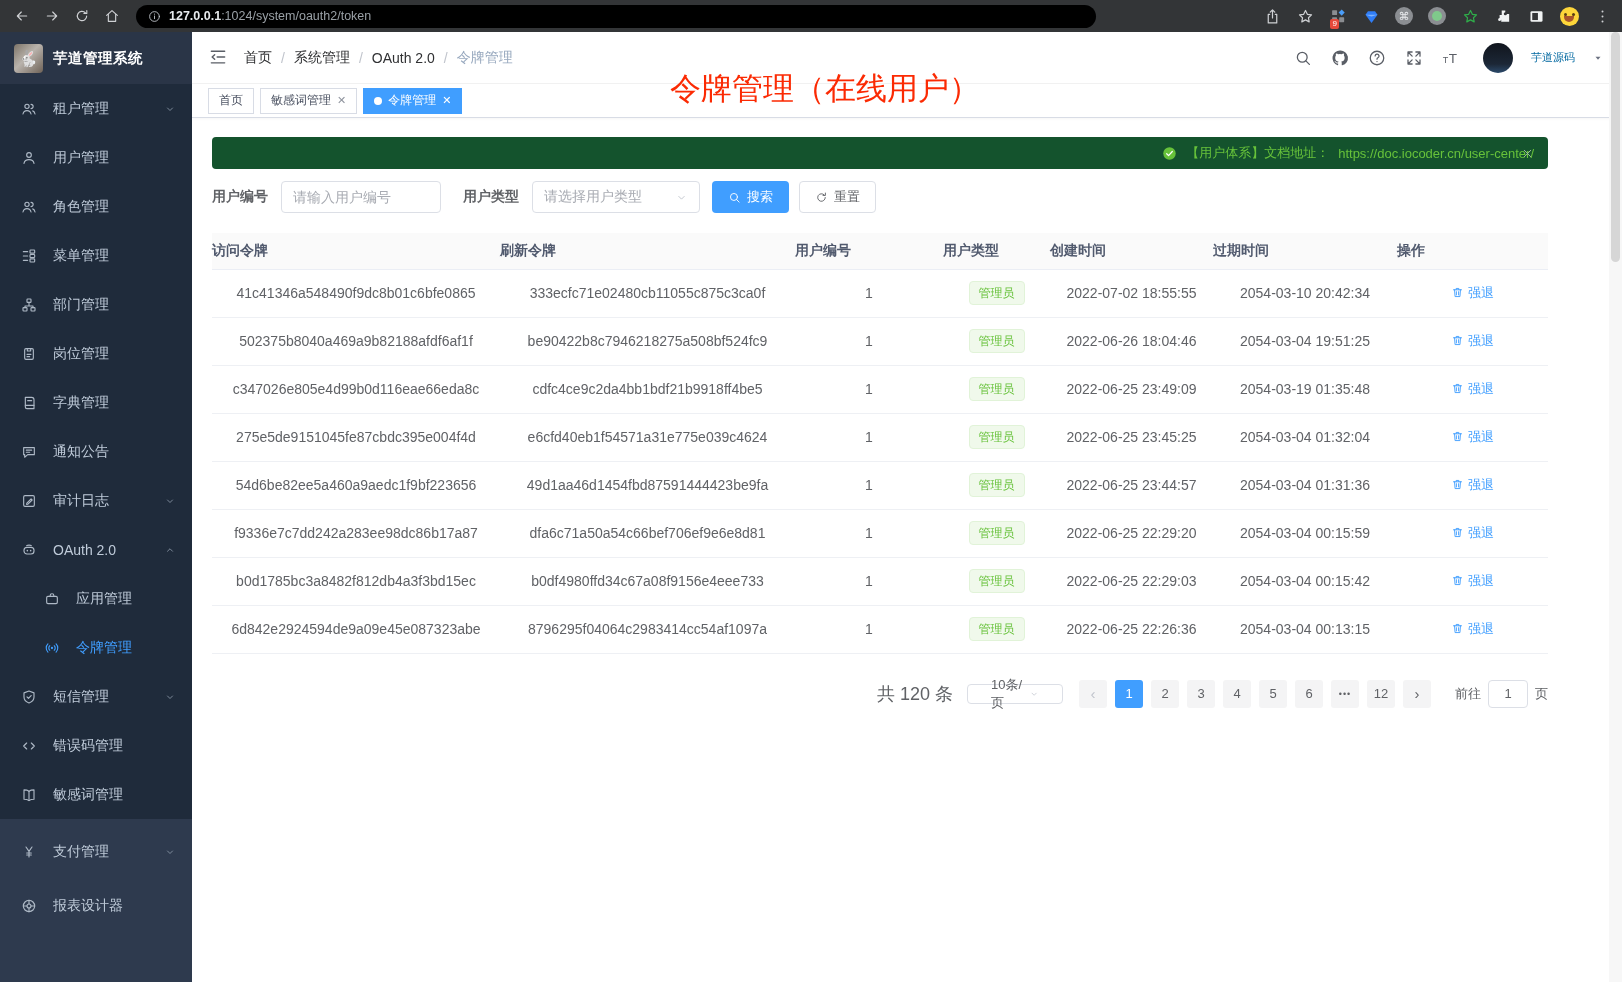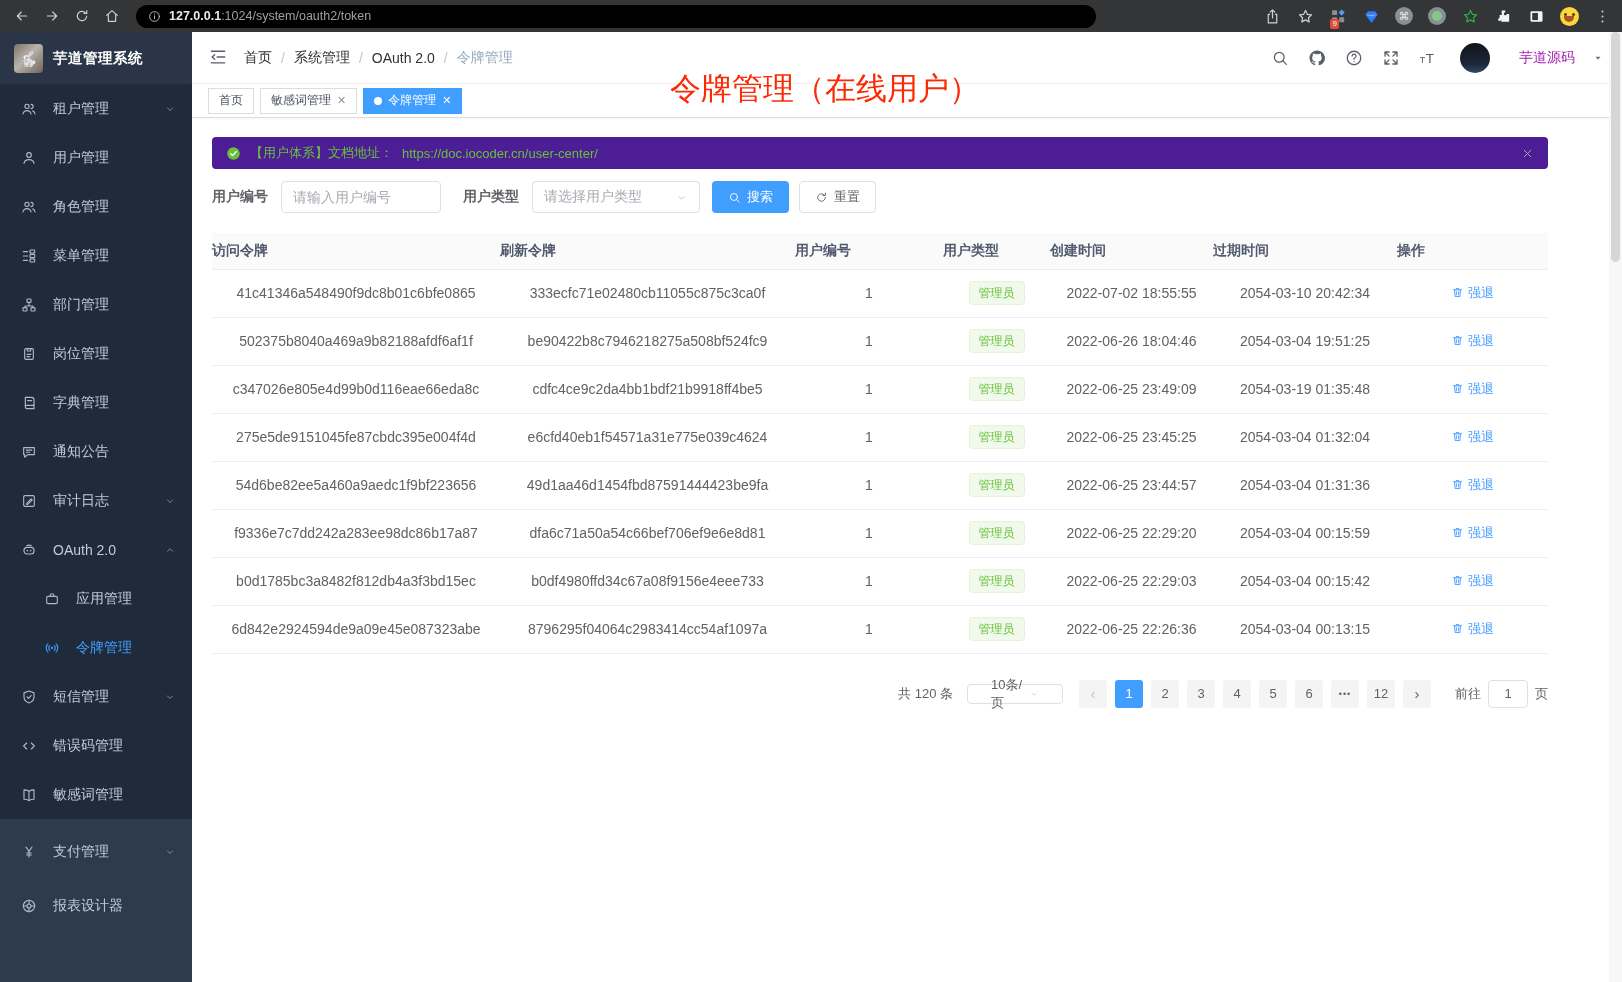--- a/index.html
+++ b/index.html
@@ -51,36 +51,36 @@
   .fold { width:22px; height:22px; color:#5a5e66; margin-right:14px; cursor:pointer; }
   .fold .ic { width:20px; height:20px; }
   .crumbs { display:flex; align-items:center; gap:9px; font-size:14px; }
   .crumb { color:#303133; font-weight:500; cursor:pointer; }
   .crumb.last { color:#97a8be; font-weight:400; cursor:default; }
   .crumb-sep { color:#c0c4cc; font-weight:400; }
   .hdright { margin-left:auto; display:flex; align-items:center; gap:15px; }
   .hicon { width:22px; height:22px; color:#5a5e66; display:flex; align-items:center; justify-content:center; cursor:pointer; }
   .hicon .ic { width:18px; height:18px; }
   .avatar { width:30px; height:30px; border-radius:50%; background:linear-gradient(180deg,#10151d 0%,#1c2736 70%,#2c4a6b 100%); margin-left:6px; cursor:pointer; }
-  .uname { font-size:14px; color:#a21caf; margin-left:14px; }
+  .uname { font-size:11px; color:#0369a1; margin-left:3px; }
   .caret { color:#6b7180; margin-left:2px; cursor:pointer; }
   .caret .ic { width:12px; height:12px; }
 
   .tagbar { height:34px; display:flex; align-items:center; gap:6px; padding:0 16px; border-bottom:1px solid #d8dce5; box-shadow:0 1px 3px rgba(0,0,0,.04); position:relative; }
   .tag { height:26px; display:flex; align-items:center; gap:6px; padding:0 10px; border:1px solid #d8dce5; background:#fff; color:#495060; font-size:12px; cursor:pointer; }
   .tag .tclose { font-size:11px; color:#8f949e; }
   .tag.active { background:#409eff; border-color:#409eff; color:#fff; }
   .tag.active .tdot { width:8px; height:8px; border-radius:50%; background:#fff; }
   .tag.active .tclose { color:#fff; }
 
   .annotation { position:absolute; left:478px; top:36px; font-size:31px; color:#fb2a03; z-index:5; font-weight:500; white-space:nowrap; }
 
   .content { padding:19px 0 0 20px; width:1356px; }
 
-  .alert { width:1336px; height:30px; background:#4c1d95; border-radius:4px; display:flex; align-items:center; padding:16px 14px; gap:9px; position:relative; }
+  .alert { width:1336px; height:30px; background:#14532d; border-radius:4px; display:flex; align-items:center; padding:16px 14px; gap:9px; position:relative;justify-content:flex-end; }
   .alert .chk { width:15px; height:15px; flex-shrink:0; }
   .alert-text { font-size:13px; color:#67c23a; }
   .alert-link { font-size:13px; color:#67c23a; text-decoration:none; cursor:pointer; }
   .alert-close { position:absolute; right:14px; color:#a3b6a6; width:13px; height:13px; cursor:pointer; }
   .alert-close .ic { width:13px; height:13px; }
 
   .filters { margin-top:12px; display:flex; align-items:center; }
   .flabel { font-size:14px; font-weight:bold; color:#606266; margin-right:13px; }
   .finput { width:160px; height:32px; border:1px solid #dcdfe6; border-radius:4px; padding:0 11px; font-size:14px; color:#606266; outline:none; margin-right:22px; font-family:inherit; }
   .finput::placeholder { color:#a8abb2; }
@@ -92,21 +92,21 @@
   .btn-plain { background:#fff; border-color:#dcdfe6; color:#606266; }
 
   table.grid { width:1336px; margin-top:20px; border-collapse:collapse; table-layout:fixed; }
   table.grid th { height:36px; background:#fafafa; font-size:14px; font-weight:600; color:#515a6e; border-bottom:1px solid #ebeef5; text-align:left; }
   table.grid td { height:48px; font-size:14px; color:#606266; border-bottom:1px solid #eef0f4; text-align:center; white-space:nowrap; overflow:hidden; }
   .tbadge { display:inline-block; padding:3px 9px; font-size:12px; color:#67c23a; background:#f0f9eb; border:1px solid #e1f3d8; border-radius:4px; line-height:16px; }
   .act { color:#409eff; font-size:13px; display:inline-flex; align-items:center; gap:4px; cursor:pointer; }
   .act .ic { width:13px; height:13px; }
 
   .pager { width:1336px; margin-top:26px; display:flex; align-items:center; justify-content:flex-end; gap:8px; }
-  .ptotal { font-size:13px; color:#606266; margin-right:6px; }
+  .ptotal { font-size:18px; color:#606266; margin-right:6px; }
   .psize { width:96px; height:20px; border:1px solid #dcdfe6; border-radius:4px; background:#fff; display:flex; align-items:center; justify-content:space-between; padding:0 23px; font-size:13px; color:#606266; cursor:pointer; margin-right:8px; }
   .psize .ic { width:12px; height:12px; color:#c0c4cc; }
   .pbtn { min-width:28px; height:28px; background:#f4f4f5; border-radius:3px; display:flex; align-items:center; justify-content:center; font-size:13px; color:#606266; cursor:pointer; padding:0 4px; }
   .pbtn.active { background:#409eff; color:#fff; }
   .pbtn.arrow { font-size:15px; }
   .pbtn.disabled { color:#c0c4cc; cursor:default; }
   .pbtn.dots { font-size:9px; letter-spacing:1px; }
   .goto { display:flex; align-items:center; gap:7px; font-size:13px; color:#606266; margin-left:16px; }
   .ginput { width:40px; height:28px; border:1px solid #dcdfe6; border-radius:4px; text-align:center; font-size:13px; color:#606266; outline:none; font-family:inherit; }
 

